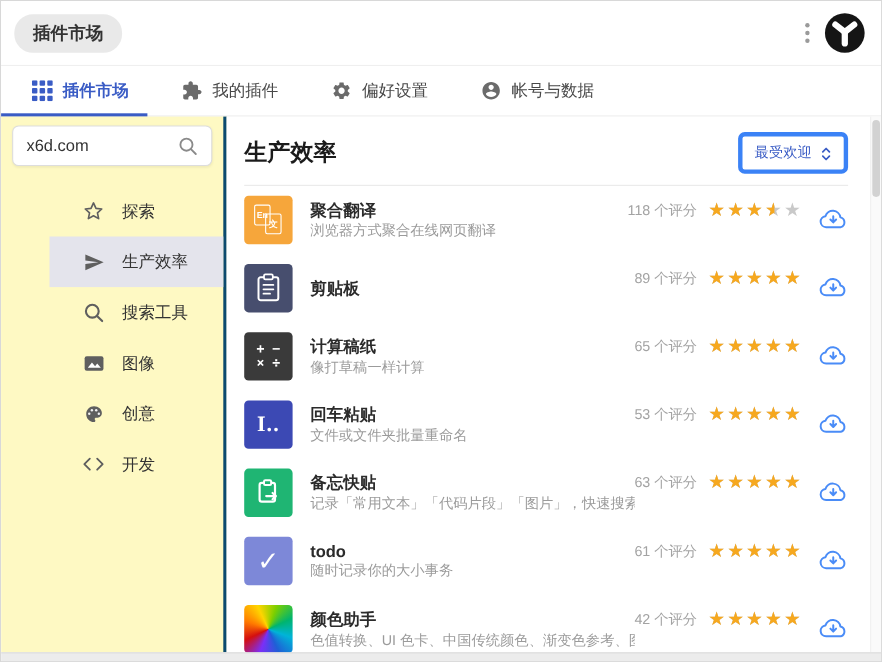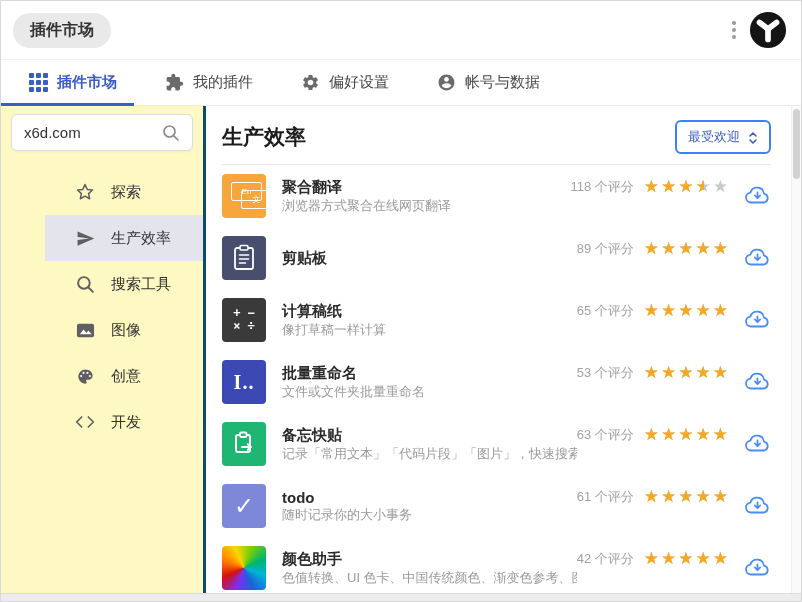--- a/index.html
+++ b/index.html
@@ -39,21 +39,21 @@
   .nav { margin-top:18px;padding-left:44px; }
   .nav-item { height:46px; display:flex; align-items:center; padding-left:30px; gap:16px;
     font-size:15px; color:#333; cursor:pointer; }
   .nav-item.active { background:#e4e4ec; }
   .nav-item .nicon { width:20px; height:20px; display:flex; align-items:center; justify-content:center;
     color:#5f5f5f; font-size:19px; line-height:20px; }
 
   .main { flex:1; padding:14px 30px 0 16px; background:#fff; min-width:0; }
   .main-head { display:flex; align-items:center; justify-content:space-between; }
   .main-title { font-size:21px; font-weight:bold; color:#1b1b1b; line-height:32px; }
-  .sort-btn { display:flex; align-items:flex-end; gap:8px; border:2px solid #3b82f6; background:#fff;
+  .sort-btn { display:flex; align-items:flex-end; gap:8px; border:4px solid #3b82f6; background:#fff;
     border-radius:6px; padding:6px 11px; color:#3a5cc5; font-size:13px; cursor:pointer;
     font-family:"Liberation Sans","DejaVu Sans",sans-serif; }
   .head-divider { border-bottom:1px solid #e9e9e9; margin-top:10px; }
 
   .rows { }
   .row { display:flex; align-items:center; padding:9px 0; cursor:pointer; }
   .picon { width:44px; height:44px; border-radius:4px; flex-shrink:0; margin-right:16px;
     display:flex; align-items:center; justify-content:center; position:relative; color:#fff; overflow:hidden; }
   .picon.rainbow { background:conic-gradient(from 200deg,#7b2ff7,#d40f0f,#ff7a00,#ffd500,#7ccf00,#00b46e,#00b4d8,#1f5fd6,#7b2ff7); }
   .ptxt { flex:1; min-width:0; }
@@ -61,22 +61,22 @@
   .pdesc { font-size:13px; color:#9b9b9b; margin-top:0; white-space:nowrap; overflow:hidden; }
   .row-right { display:flex; align-items:center; flex-shrink:0; }
   .rate-group { display:flex; align-items:center; transform:translateY(-9px); }
   .pcount { font-size:13px; color:#a3a3a3; }
   .stars { position:relative; margin-left:10px; font-size:17px; line-height:18px; letter-spacing:2px; }
   .stars-base { color:#c9c9c9; }
   .stars-fill { position:absolute; left:0; top:0; overflow:hidden; white-space:nowrap; color:#f6a81f; width:100%; }
   .dl-btn { background:none; border:none; margin-left:14px; cursor:pointer; padding:0; display:block; }
 
   
-  .pg1,.pg2 { position:absolute; width:31px; height:19px; border:1.5px solid #fff; border-radius:2px;
-    font-size:8px; font-weight:normal; color:#fff; display:flex; align-items:center; justify-content:center; }
+  .pg1,.pg2 { position:absolute; width:15px; height:19px; border:1.5px solid #fff; border-radius:2px;
+    font-size:8px; font-weight:bold; color:#fff; display:flex; align-items:center; justify-content:center; }
   .pg1 { left:9px; top:8px; }
   .pg2 { left:19px; top:16px; }
   .calc-glyph { font-family:"DejaVu Sans Mono","Liberation Mono",monospace; font-size:12px;
     font-weight:bold; line-height:13px; text-align:center; }
   .rename-glyph { font-family:"Liberation Serif","DejaVu Serif",serif; font-size:20px; font-weight:bold; letter-spacing:1px; }
   .check-glyph { font-size:24px; font-weight:bold; }
 
   
   .vscroll { position:absolute; right:0; top:0; width:10px; height:100%; background:#fafafa;
     border-left:1px solid #f0f0f0; }
@@ -311,21 +311,21 @@
               </svg>
             </button>
           </div>
         </div>
 
         <div class="row">
           <div class="picon" style="background: rgb(60, 73, 180);">
             <span class="rename-glyph">I..</span>
           </div>
           <div class="ptxt">
-            <div class="pname">批量重命名</div>
+            <div class="pname">回车粘贴</div>
             <div class="pdesc">文件或文件夹批量重命名</div>
           </div>
           <div class="row-right">
             <span class="rate-group">
               <span class="pcount">53 个评分</span>
               <span class="stars">
                 <span class="stars-base">★★★★★</span>
                 <span class="stars-fill" style="width: 100%;">★★★★★</span>
               </span>
             </span>

